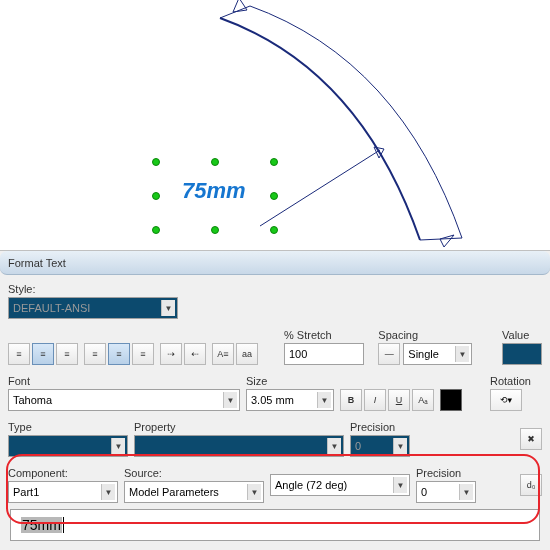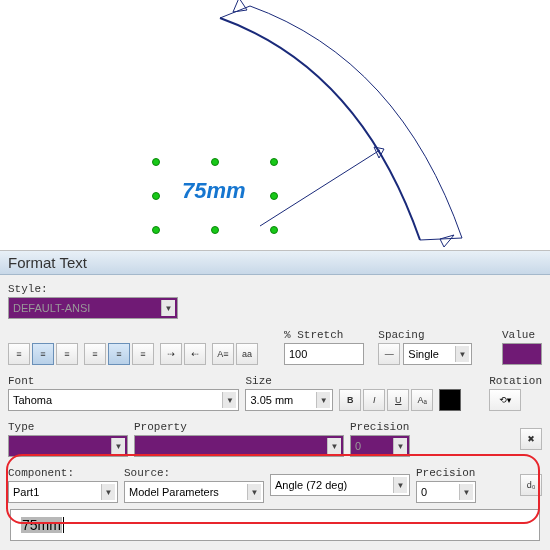--- a/index.html
+++ b/index.html
@@ -1,24 +1,24 @@
 <!DOCTYPE html>
 <html><head>
 <meta charset="utf-8">
 <style>
 * { box-sizing: border-box; margin: 0; padding: 0; font-family: Tahoma, sans-serif; }
 body { background: #fff; width: 550px; height: 550px; overflow: hidden; }
 .canvas { position: relative; width: 550px; height: 250px; background: #fff; }
 .dialog { position: absolute; top: 250px; left: 0; width: 550px; background: #f0f0f0; border-top: 1px solid #c0c0c0; }
-.titlebar { height: 24px; background: linear-gradient(180deg,#e8f0f7,#c8d8e8); border-bottom: 1px solid #a4b8cb; padding-left: 8px; font-size: 15px; line-height: 24px; color: #333; }
+.titlebar { height: 24px; background: linear-gradient(180deg,#e8f0f7,#c8d8e8); border-bottom: 1px solid #a4b8cb; padding-left: 8px; font-size: 11px; line-height: 24px; color: #333; border-radius: 7px; }
 .body { padding: 8px 8px 12px 8px; }
-.label { font-size: 11px; color: #333; margin-bottom: 2px; display: block; font-family: Liberation Mono, monospace; }
+.label { font-size: 11px; color: #333; margin-bottom: 2px; display: block; }
 .select, .input, .combo { height: 22px; border: 1px solid #a0a0a0; background: #fff; font-size: 11px; padding: 2px 4px; display: flex; align-items: center; justify-content: space-between; }
 .select .chev, .combo .chev { width: 14px; height: 16px; background: #e8e8e8; border-left: 1px solid #c0c0c0; display: flex; align-items: center; justify-content: center; font-size: 8px; color: #444; margin-right: -2px; }
-.disabled { background: #701a75; color: #999; }
+.disabled { background: #0c4a6e; color: #999; }
 .row { display: flex; gap: 6px; margin-top: 10px; }
 .col { display: flex; flex-direction: column; }
 .icongrp { display: flex; gap: 2px; }
 .iconbtn { width: 22px; height: 22px; border: 1px solid #b8b8b8; background: linear-gradient(180deg,#fdfdfd,#e8e8e8); display: flex; align-items: center; justify-content: center; font-size: 9px; color: #333; }
 .iconbtn.active { background: linear-gradient(180deg,#d8e8f8,#b8d0e8); border-color: #6a90b8; }
 .textedit { margin: 6px 2px 0 2px; height: 32px; background: #fff; border: 1px solid #a0a0a0; padding: 6px 10px; font-size: 14px; display: flex; align-items: center; }
 .textedit .sel { background: #b8b8b8; padding: 0 1px; }
 .cursor { width: 1px; height: 16px; background: #000; margin-left: 1px; }
 .highlight { position: absolute; border: 2px solid #e8252c; border-radius: 16px; left: 6px; top: 203px; width: 534px; height: 70px; pointer-events: none; }
 svg { display: block; }

